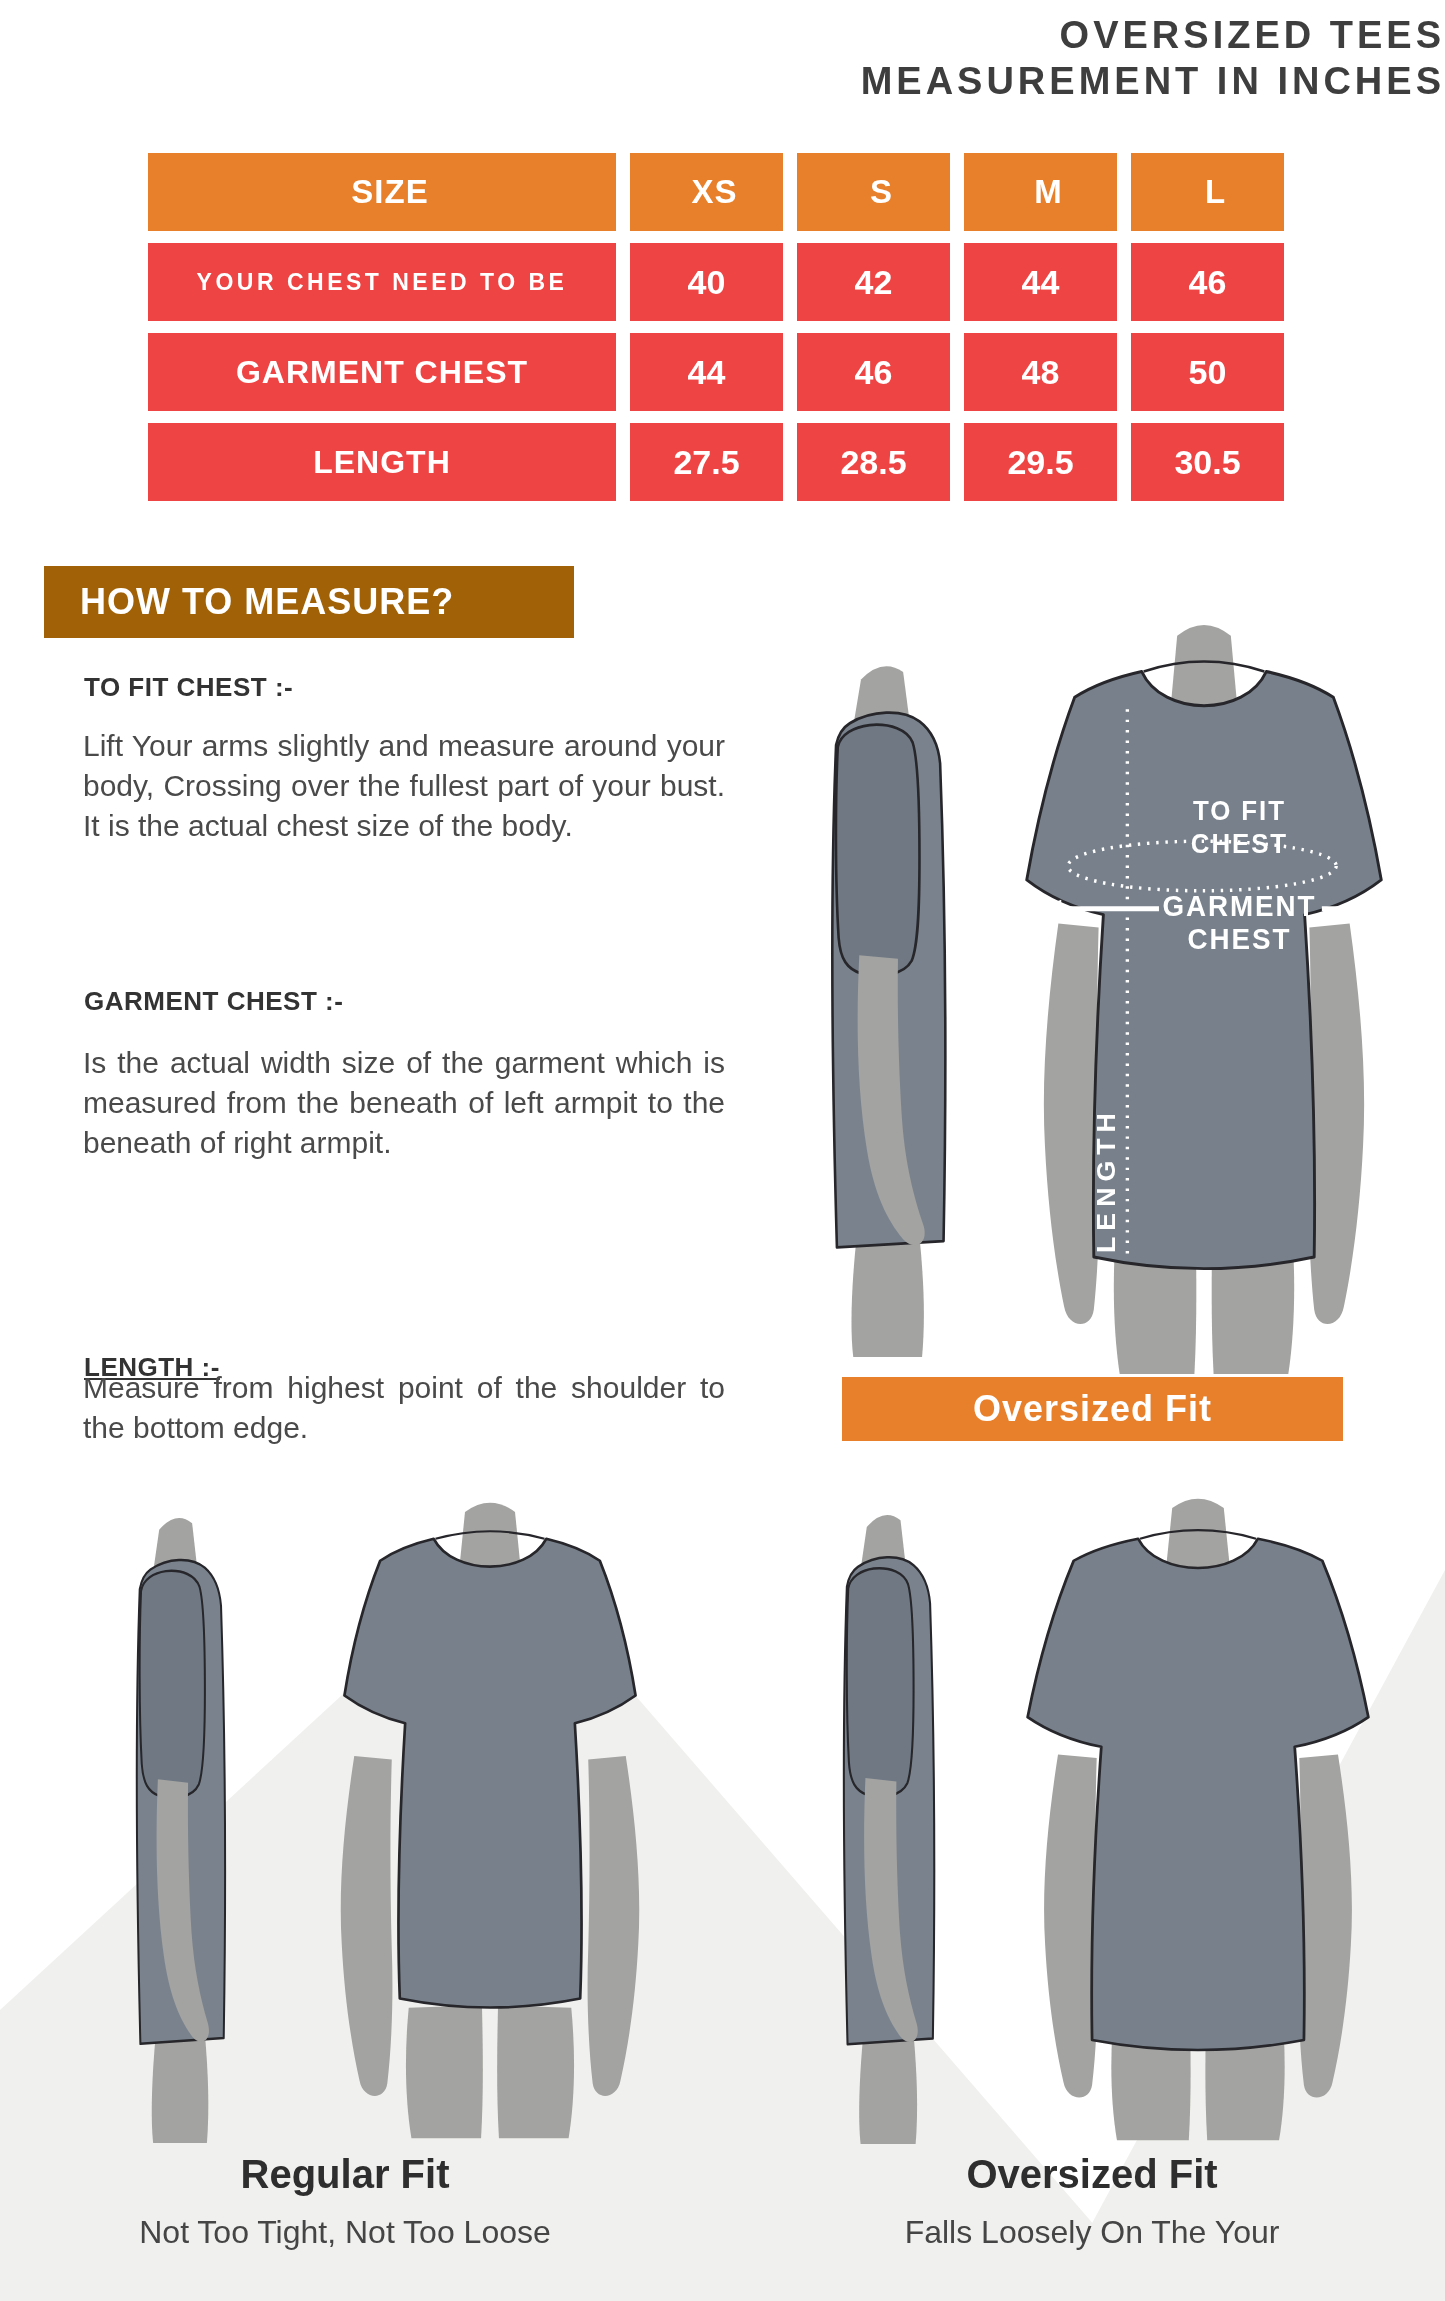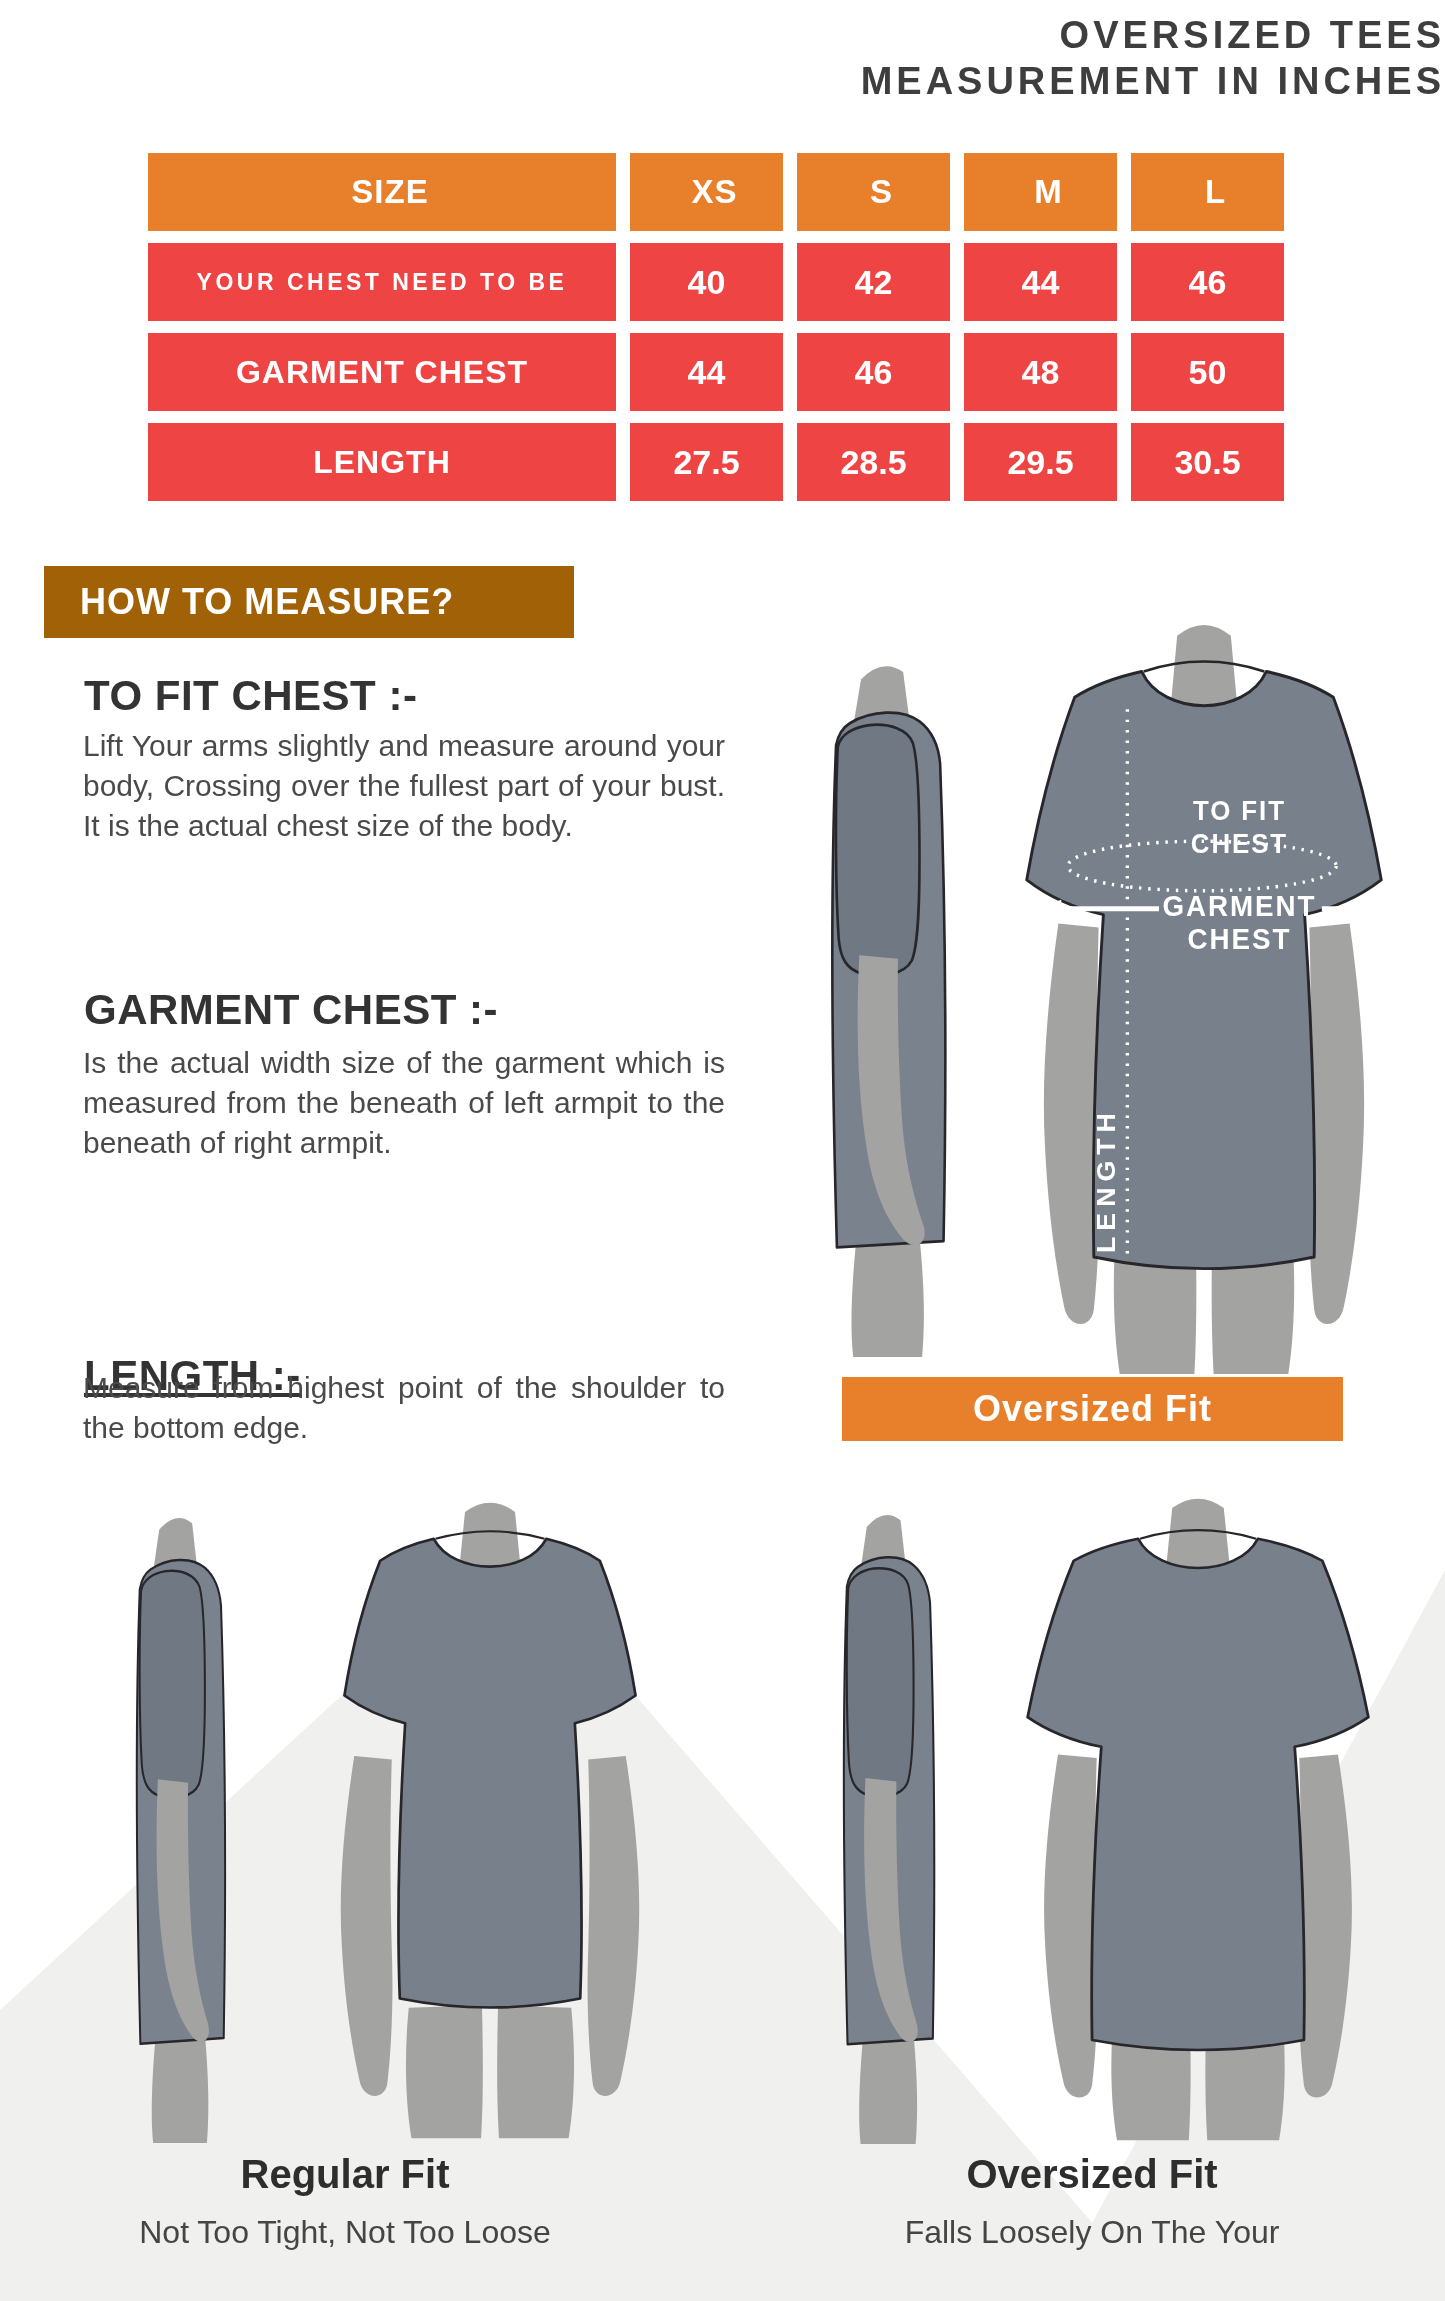--- a/index.html
+++ b/index.html
@@ -26,21 +26,21 @@
   .cell.dark { background:#ef4444; font-weight:bold; }
   .cell.rowlabel-sm { font-size:23px; letter-spacing:3.5px; }
   .cell.rowlabel { font-size:32px; letter-spacing:1px; }
   .cell.num { font-size:34px; }
 
   .htm-banner {
     position:absolute; left:44px; top:566px; width:530px; height:72px;
     background:#a16207; color:#ffffff; font-weight:bold; font-size:36px;
     letter-spacing:1px; line-height:72px; padding-left:36px;
   }
-  .sec-head { position:absolute; left:84px; font-size:42px; font-weight:bold;
+  .sec-head { position:absolute; left:84px; font-size:26px; font-weight:bold;
     color:#333333; letter-spacing:0.5px; }
   .sec-body { position:absolute; left:83px; width:642px; font-size:30px;
     line-height:40px; color:#4a4a4a; text-align:justify; }
   #head1 { top:672px; } #body1 { top:726px; }
   #head2 { top:986px; } #body2 { top:1043px; }
   #head3 { top:1352px;text-decoration:underline; } #body3 { top:1368px; }
 
   .fig { position:absolute; }
   .over-banner {
     position:absolute; left:842px; top:1377px; width:501px; height:64px;

